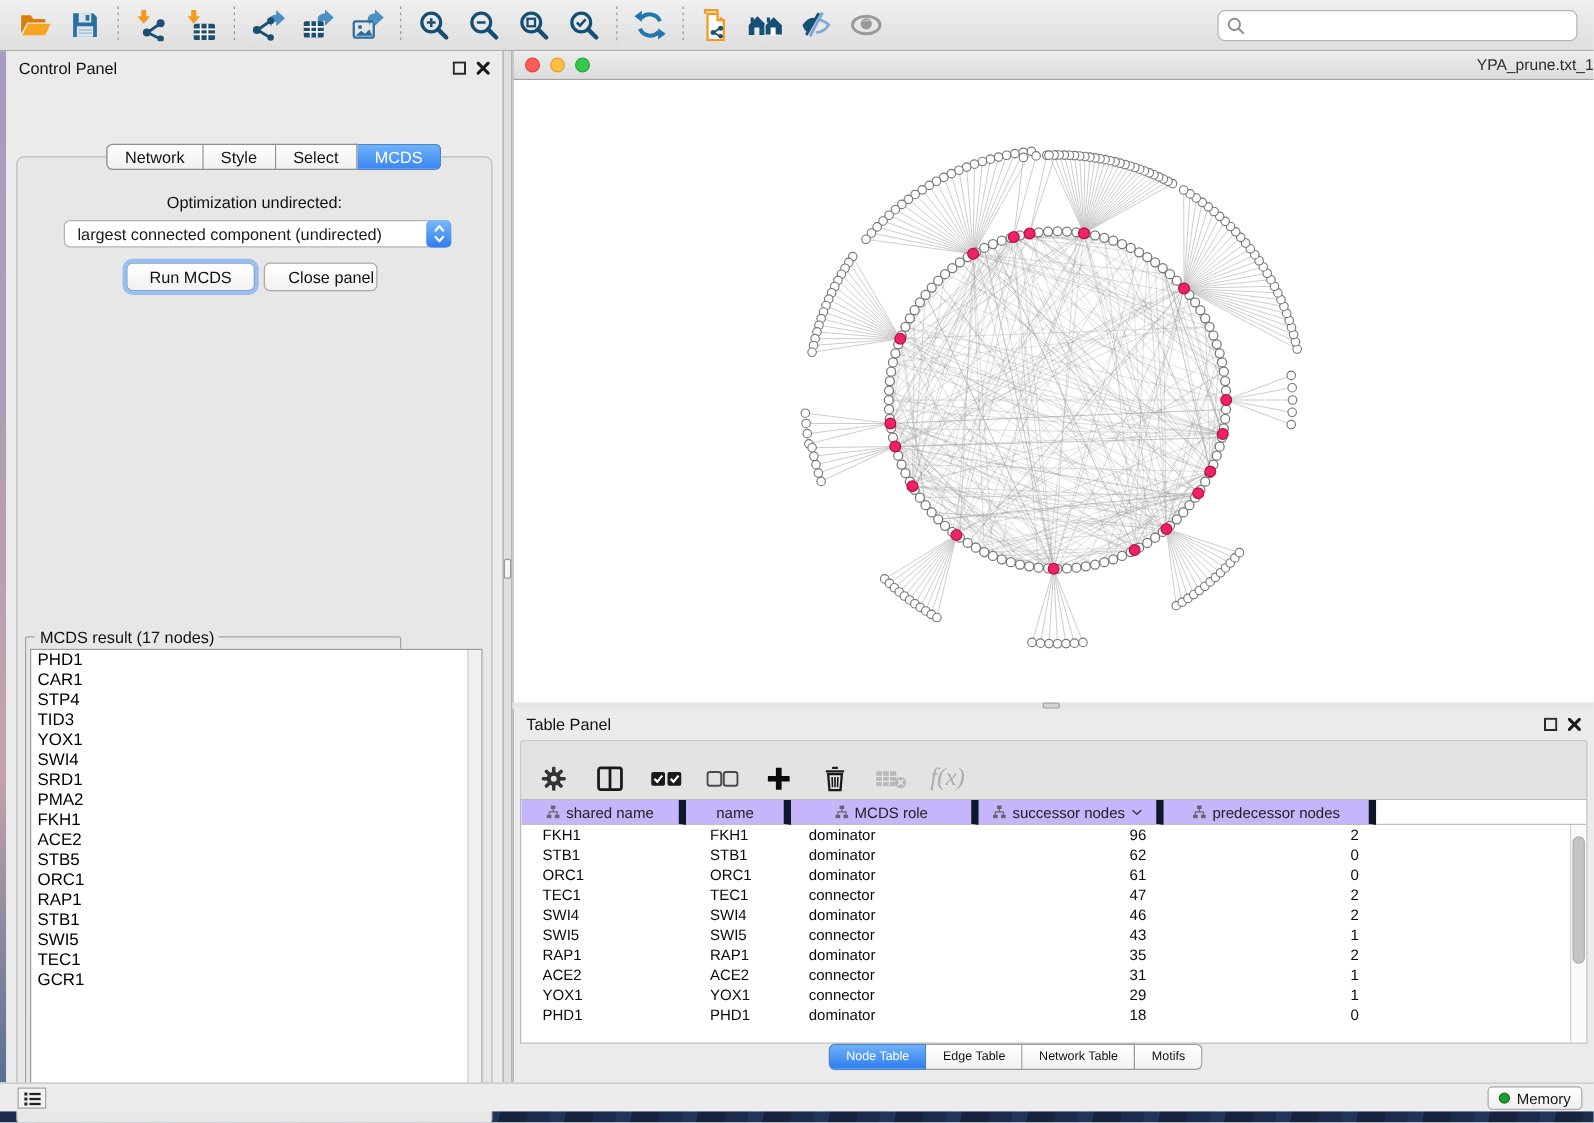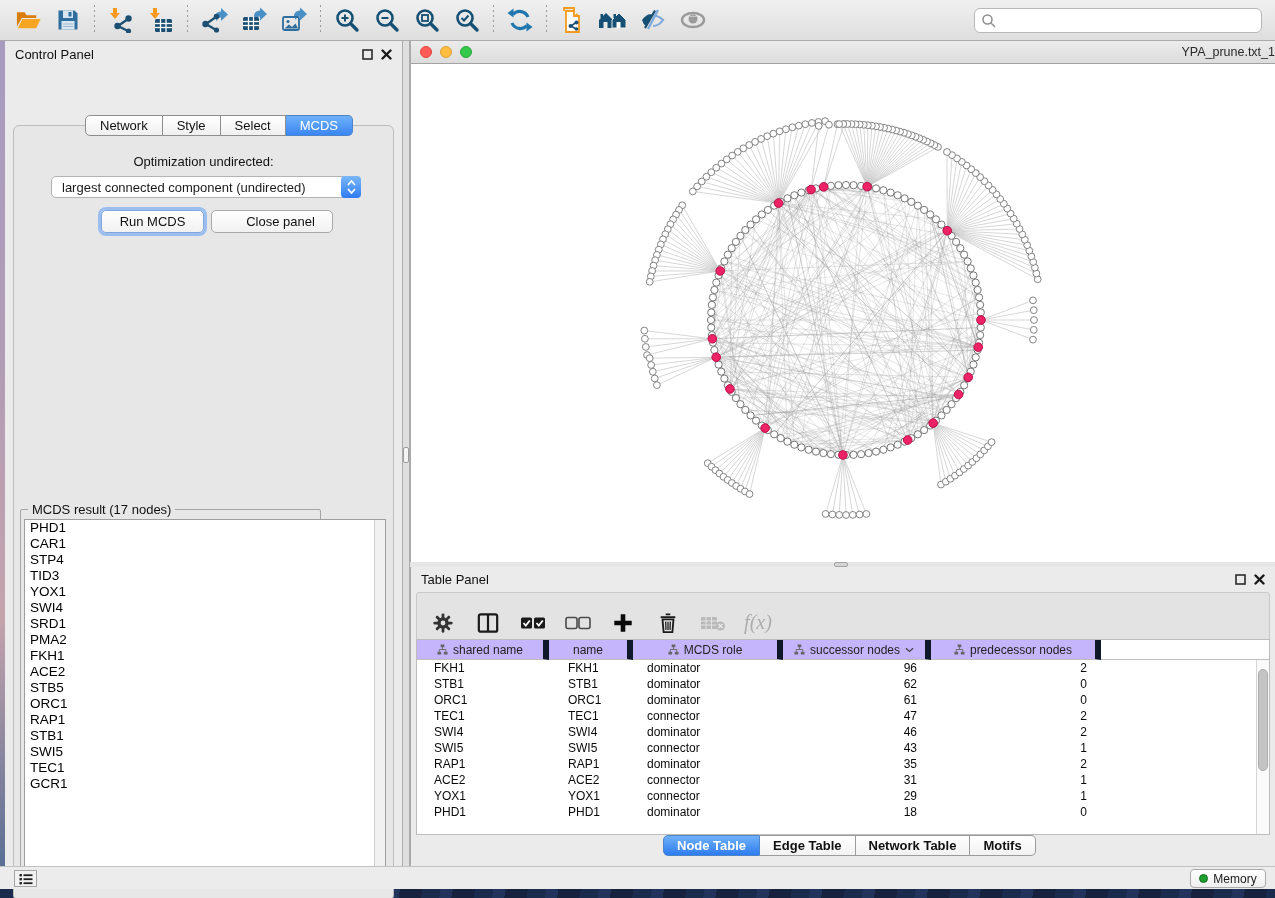--- a/index.html
+++ b/index.html
@@ -37,21 +37,21 @@
     border:1px solid #BDBDBD; border-radius:6px; background:#E7E7E7; }
   .opt-label { position:absolute; left:0; top:28px; width:100%; text-align:center; font-size:13px; color:#111; }
   .mcds-select { position:absolute; left:37px; top:50px; width:310px; height:22px; background:#fff;
     border:1px solid #B3B3B3; border-radius:5px; display:flex; align-items:center; }
   .mcds-select .sel-text { flex:1; padding-left:10px; font-size:13px; white-space:nowrap; overflow:hidden; }
   .sel-stepper { width:20px; height:22px; margin-right:-1px; border-radius:4px;
     background:linear-gradient(#7BB9FB,#2E7BF2); display:flex; flex-direction:column; align-items:center; justify-content:center; gap:2px; }
   .btn { background:linear-gradient(#FFFFFF,#F1F1F1); border:1px solid #A9A9A9; border-radius:5px;
     font-size:13px; height:23px; display:inline-flex; align-items:center; justify-content:center; color:#111; }
   .run-btn { position:absolute; left:87px; top:84px; width:103px; box-shadow:0 0 0 3px rgba(92,156,250,.55); border-color:#7FA8D9; }
-  .closepanel-btn { position:absolute; left:197px; top:84px; width:122px;padding-left:17px; }
+  .closepanel-btn { position:absolute; left:197px; top:84px; width:91px;padding-left:17px; }
   .mcds-fieldset { position:absolute; left:6px; top:383px; width:301px; height:371px; border:1px solid #A5A5A5; border-radius:2px; }
   .mcds-legend { position:absolute; left:7px; top:-8px; background:#E7E7E7; padding:0 4px; font-size:13px; color:#111; }
   .mcds-list { position:absolute; left:3px; top:9px; width:362px; height:358px; background:#fff; border:1px solid #9E9E9E; overflow:hidden; }
   .mcds-scroll { position:absolute; right:0; top:0; width:11px; height:100%; background:#F1F1F1; border-left:1px solid #CFCFCF; }
   .mcds-item { font-size:13.5px; line-height:16px; padding-left:5px; color:#000; }
 
   
   .v-splitter { position:absolute; left:402px; top:41px; width:8px; height:825px; background:#DFDFDF;
     border-left:1px solid #ACACAC; border-right:1px solid #ACACAC; }
   .v-splitter .grip { position:absolute; left:0; top:406px; width:6px; height:16px; background:#F4F4F4; border:1px solid #9B9B9B; border-radius:2px; }
@@ -82,21 +82,21 @@
   .nt-th { background:#c4b5fd; border-right:6px solid #0f172a; border-bottom:1px solid #BFBFBF;
     display:flex; align-items:center; justify-content:center; gap:5px; font-size:12px; color:#222; }
   .nt-th.blank { background:#fff; border-right:none; }
   .nt-row { display:grid; grid-template-columns:132px 84px 150px 148px 170px 1fr; height:16px; font-size:12px; color:#0a0a0a; align-items:center; }
   .nt-row .c1 { padding-left:17px; } .nt-row .c2 { padding-left:19px; }
   .nt-row .c3 { padding-left:14px; } .nt-row .c4,.nt-row .c5 { text-align:right; padding-right:14px; }
   .nt-scroll { position:absolute; right:0; top:20px; bottom:0; width:13px; background:#FAFAFA; border-left:1px solid #D5D5D5; }
   .nt-thumb { position:absolute; left:1px; right:1px; top:9px; height:102px; background:#C4C4C4; border:1px solid #ADADAD; border-radius:6px; }
   .tp-tabs { position:absolute; left:252px; top:268px; display:flex; height:21px; }
   .tp-tab { border:1px solid #9B9B9B; border-left:none; background:linear-gradient(#FFFFFF,#F2F2F2);
-    font-size:13px; display:flex; align-items:center; padding:0 13px; color:#111;font-weight:bold; }
+    font-size:10px; display:flex; align-items:center; padding:0 13px; color:#111; }
   .tp-tab:first-child { border-left:1px solid #9B9B9B; border-radius:5px 0 0 5px; }
   .tp-tab:last-child { border-radius:0 5px 5px 0; }
   .tp-tab.active { background:linear-gradient(#6FB1F8,#2E7CF0); color:#fff; border-color:#4E85C8; }
 
   
   .status-bar { position:absolute; left:0; top:866px; width:1275px; height:23px; background:#ECECEC; border-top:1px solid #C2C2C2;padding-left:28px; }
   .list-btn { position:absolute; left:14px; top:3px; width:23px; height:17px; background:#F2F2F2; border:1px solid #A5A5A5; display:flex; align-items:center; justify-content:center; }
   .memory-btn { position:absolute; right:9px; top:2px; width:76px; height:19px; background:linear-gradient(#FFF,#EFEFEF);
     border:1px solid #ABABAB; border-radius:4px; display:flex; align-items:center; justify-content:center; gap:5px; font-size:12px; }
   .mem-dot { width:9px; height:9px; border-radius:50%; background:#1E9E2E; border:1px solid #14701F; }

